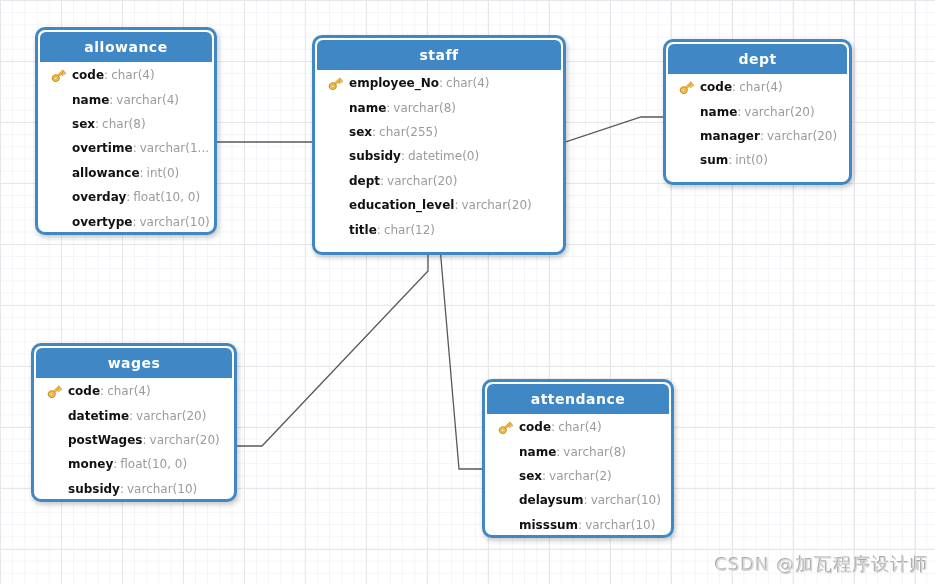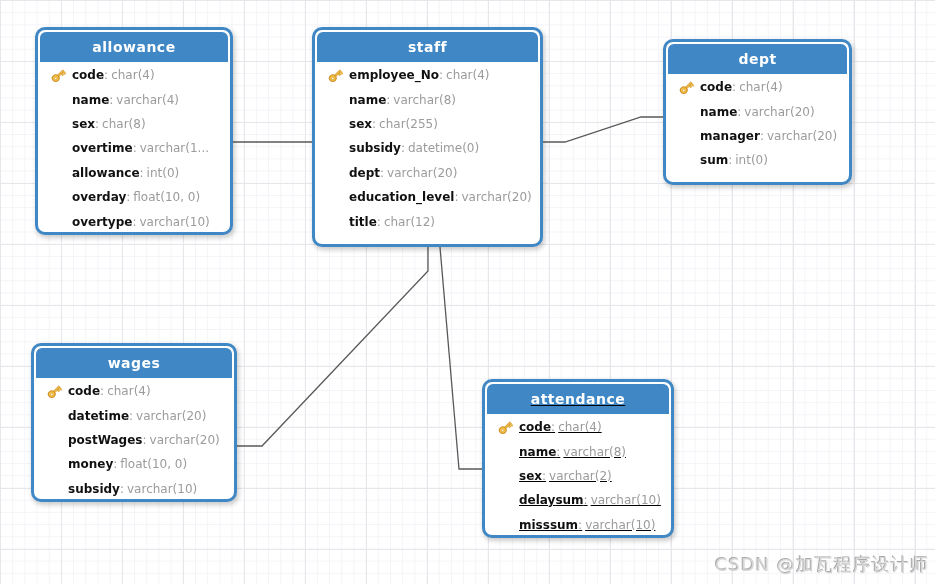--- a/index.html
+++ b/index.html
@@ -82,21 +82,21 @@
 <body>
 
 <div class="canvas">
   <svg class="wires" width="935" height="584">
       <polyline points="217,142 312,142"></polyline>
       <polyline points="543,142 565,142 641,117 663,117"></polyline>
       <polyline points="428,247 428,271 262,446 237,446"></polyline>
       <polyline points="440,247 459,469 482,469"></polyline>
     </svg>
   <div class="watermark">CSDN @加瓦程序设计师</div>
-<div class="table" style="left: 35px; top: 27px; width: 198px; height: 208px;">
+<div class="table" style="left: 35px; top: 27px; width: 182px; height: 208px;">
       <div class="thead">allowance</div>
       <div class="tbody">
         <div class="trow">
           <span class="icon">
             <svg viewBox="0 0 18 18" width="17" height="17" aria-hidden="true">
               <g transform="rotate(-45 9 9)">
                 <rect x="7.8" y="8" width="8.6" height="2.1" rx="0.5" fill="#f5c242" stroke="#cf922e" stroke-width="0.9"></rect>
                 <rect x="11.9" y="9.6" width="1.6" height="2.7" fill="#f5c242" stroke="#cf922e" stroke-width="0.7"></rect>
                 <rect x="14.5" y="9.6" width="1.6" height="3.3" fill="#f5c242" stroke="#cf922e" stroke-width="0.7"></rect>
                 <circle cx="4.9" cy="9" r="3.5" fill="#f5c242" stroke="#cf922e" stroke-width="1.2"></circle>
@@ -139,21 +139,21 @@
           <span class="ftype">float(10, 0)</span>
         </div>
         <div class="trow">
           <span class="icon"></span>
           <span class="fname">overtype</span>
           <span class="fcolon">:</span>
           <span class="ftype">varchar(10)</span>
         </div>
       </div>
     </div>
-    <div class="table" style="left: 312px; top: 27px; width: 231px; height: 220px;">
+    <div class="table" style="left: 312px; top: 35px; width: 254px; height: 220px;">
       <div class="thead">staff</div>
       <div class="tbody">
         <div class="trow">
           <span class="icon">
             <svg viewBox="0 0 18 18" width="17" height="17" aria-hidden="true">
               <g transform="rotate(-45 9 9)">
                 <rect x="7.8" y="8" width="8.6" height="2.1" rx="0.5" fill="#f5c242" stroke="#cf922e" stroke-width="0.9"></rect>
                 <rect x="11.9" y="9.6" width="1.6" height="2.7" fill="#f5c242" stroke="#cf922e" stroke-width="0.7"></rect>
                 <rect x="14.5" y="9.6" width="1.6" height="3.3" fill="#f5c242" stroke="#cf922e" stroke-width="0.7"></rect>
                 <circle cx="4.9" cy="9" r="3.5" fill="#f5c242" stroke="#cf922e" stroke-width="1.2"></circle>
@@ -286,21 +286,21 @@
           <span class="ftype">varchar(10)</span>
         </div>
         <div class="trow">
           <span class="icon"></span>
           <span class="fname">deduction</span>
           <span class="fcolon">:</span>
           <span class="ftype">varchar(10)</span>
         </div>
       </div>
     </div>
-    <div class="table" style="left: 482px; top: 379px; width: 192px; height: 159px; text-decoration: underline;">
+    <div class="table" style="left: 482px; top: 379px; width: 192px; height: 159px;">
       <div class="thead">attendance</div>
       <div class="tbody">
         <div class="trow">
           <span class="icon">
             <svg viewBox="0 0 18 18" width="17" height="17" aria-hidden="true">
               <g transform="rotate(-45 9 9)">
                 <rect x="7.8" y="8" width="8.6" height="2.1" rx="0.5" fill="#f5c242" stroke="#cf922e" stroke-width="0.9"></rect>
                 <rect x="11.9" y="9.6" width="1.6" height="2.7" fill="#f5c242" stroke="#cf922e" stroke-width="0.7"></rect>
                 <rect x="14.5" y="9.6" width="1.6" height="3.3" fill="#f5c242" stroke="#cf922e" stroke-width="0.7"></rect>
                 <circle cx="4.9" cy="9" r="3.5" fill="#f5c242" stroke="#cf922e" stroke-width="1.2"></circle>

